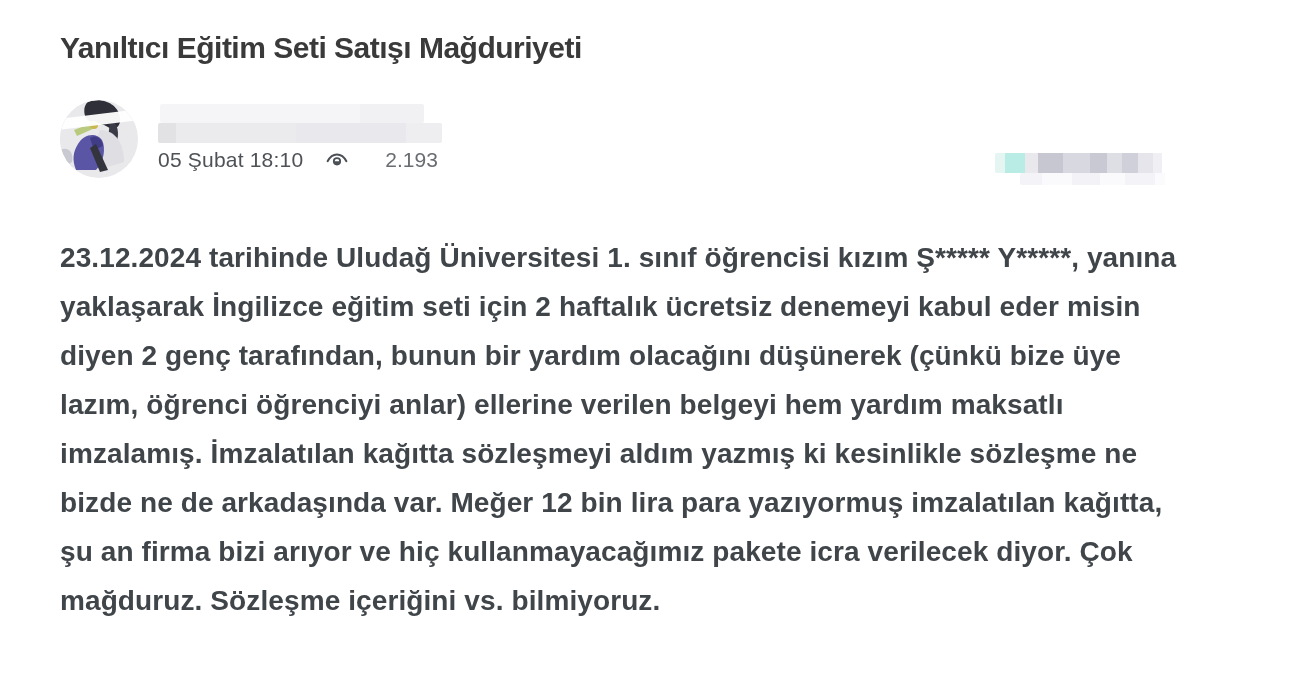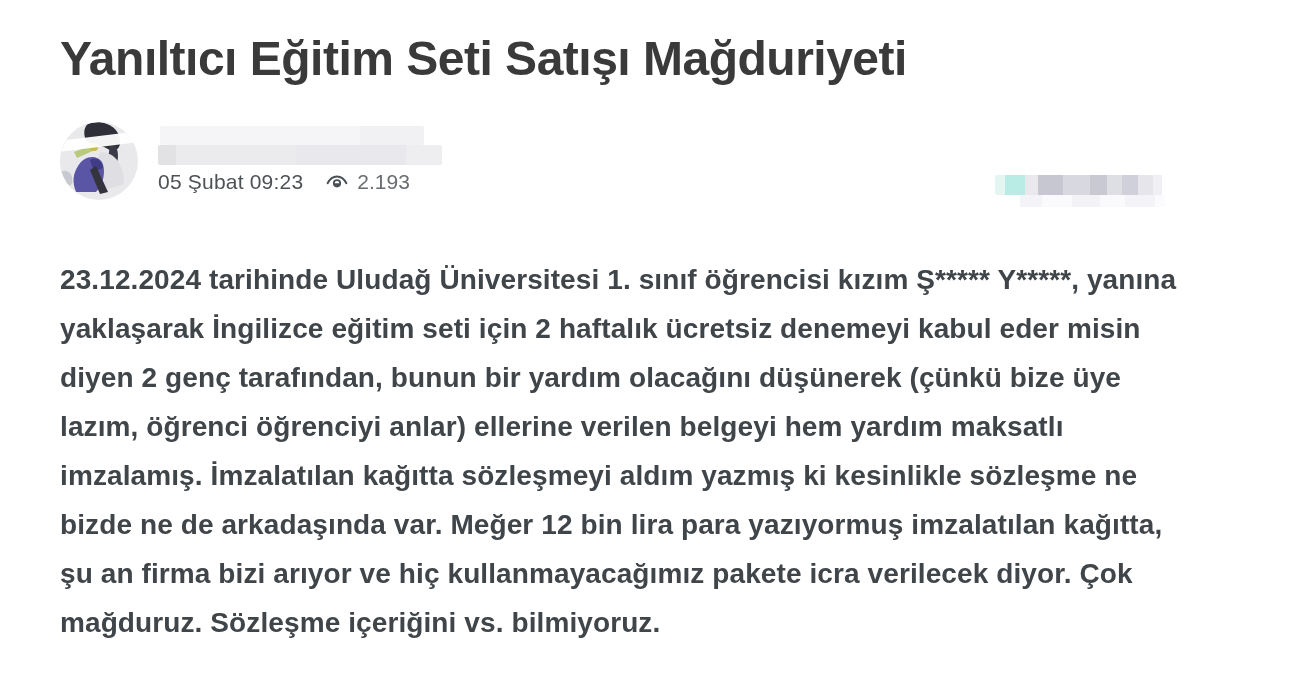--- a/index.html
+++ b/index.html
@@ -14,21 +14,21 @@
   *{margin:0;padding:0;box-sizing:border-box;}
   html,body{background:var(--bg);}
   body{
     font-family:"Liberation Sans","DejaVu Sans",sans-serif;
     width:1292px;height:675px;overflow:hidden;position:relative;
   }
   .page{padding:30px 60px 0 60px;position:relative;width:100%;height:100%;}
 
   
   .title{
-    font-size:48px;
+    font-size:30px;
     font-weight:700;
     letter-spacing:-0.5px;
     color:var(--title-text);
     line-height:1.2;
   }
 
   
   .meta-row{
     margin-top:34px;
     display:flex;
@@ -48,21 +48,21 @@
   .blur-bar{display:flex;overflow:hidden;border-radius:2px;}
   .blur-bar span{display:inline-block;height:100%;}
   .blur-bar.top{position:absolute;top:0;left:2px;height:19px;width:264px;}
   .blur-bar.main{position:absolute;top:19px;left:0;height:20px;width:284px;}
 
   .date-row{
     display:flex;align-items:center;margin-top:2px;
     font-size:21px;color:var(--meta-text);
   }
   .date-text{letter-spacing:0.2px;}
-  .views{display:flex;align-items:center;margin-left:22px;color:var(--views-text);}
+  .views{display:flex;align-items:center;margin-left:22px;color:var(--views-text);gap:28px;}
   .eye-icon{display:inline-flex;margin-right:8px;}
   .view-count{font-size:21px;color:var(--views-text);}
 
   
   .brand-blur{position:absolute;left:935px;top:53px;width:230px;}
   .brand-blur .blur-bar{height:20px;}
   .brand-blur .blur-bar.sub{height:12px;margin-left:25px;margin-top:0;}
 
   
   .complaint-text{
@@ -122,21 +122,21 @@
             <span style="background: rgb(241, 241, 244); width: 64px;"></span>
           </div>
         <div class="blur-bar main">
             <span style="background: rgb(226, 226, 229); width: 18px;"></span>
             <span style="background: rgb(235, 235, 238); width: 120px;"></span>
             <span style="background: rgb(233, 233, 237); width: 110px;"></span>
             <span style="background: rgb(238, 238, 241); width: 36px;"></span>
           </div>
       </div>
       <div class="date-row">
-        <span class="date-text">05 Şubat 09:23</span>
+        <span class="date-text">05 Şubat 18:10</span>
         <span class="views">
           <span class="eye-icon">
             <svg width="24" height="24" viewBox="0 0 24 24" aria-hidden="true">
               <path d="M2.6 13.2 C5 8.6 8.3 6.4 12 6.4 C15.7 6.4 19 8.6 21.4 13.2" fill="none" stroke="#4b5056" stroke-width="2" stroke-linecap="round"></path>
               <path d="M12 9.2 a4.1 4.1 0 0 0 0 8.2 a4.1 4.1 0 0 0 0 -8.2 Z
                        M12 11 a2.3 2.3 0 0 1 2.3 2.3 L9.7 13.3 A2.3 2.3 0 0 1 12 11 Z" fill="#4b5056" fill-rule="evenodd"></path>
             </svg>
           </span>
           <span class="view-count">2.193</span>
         </span>

